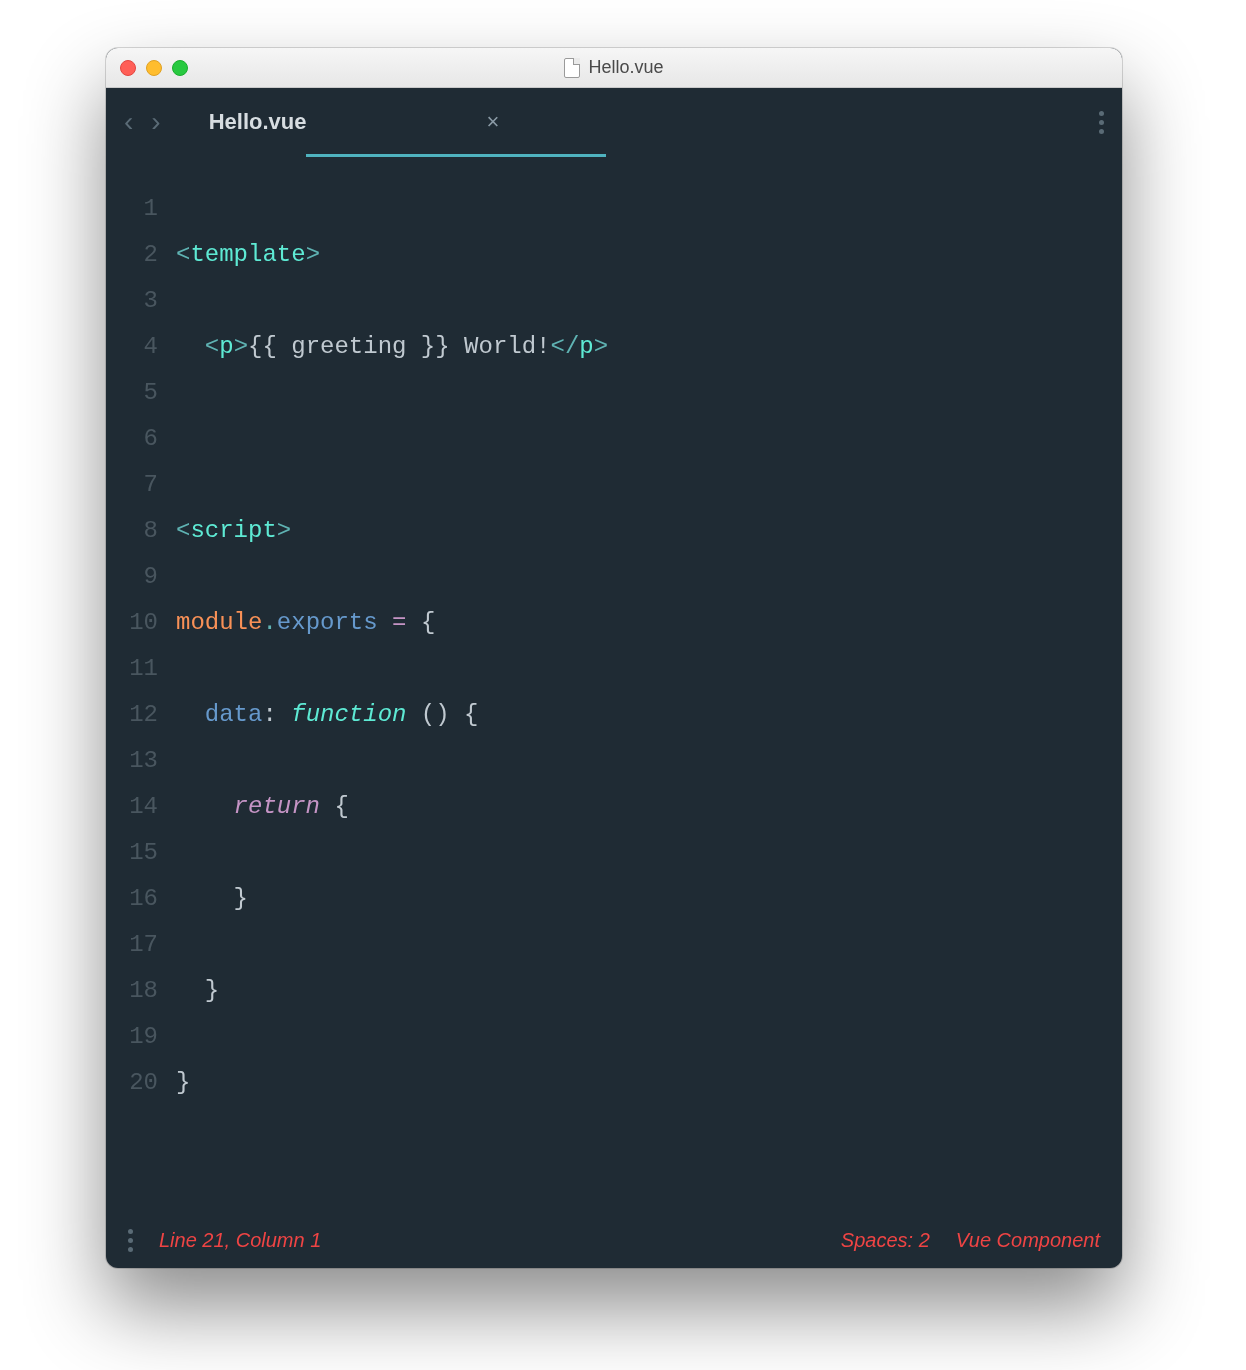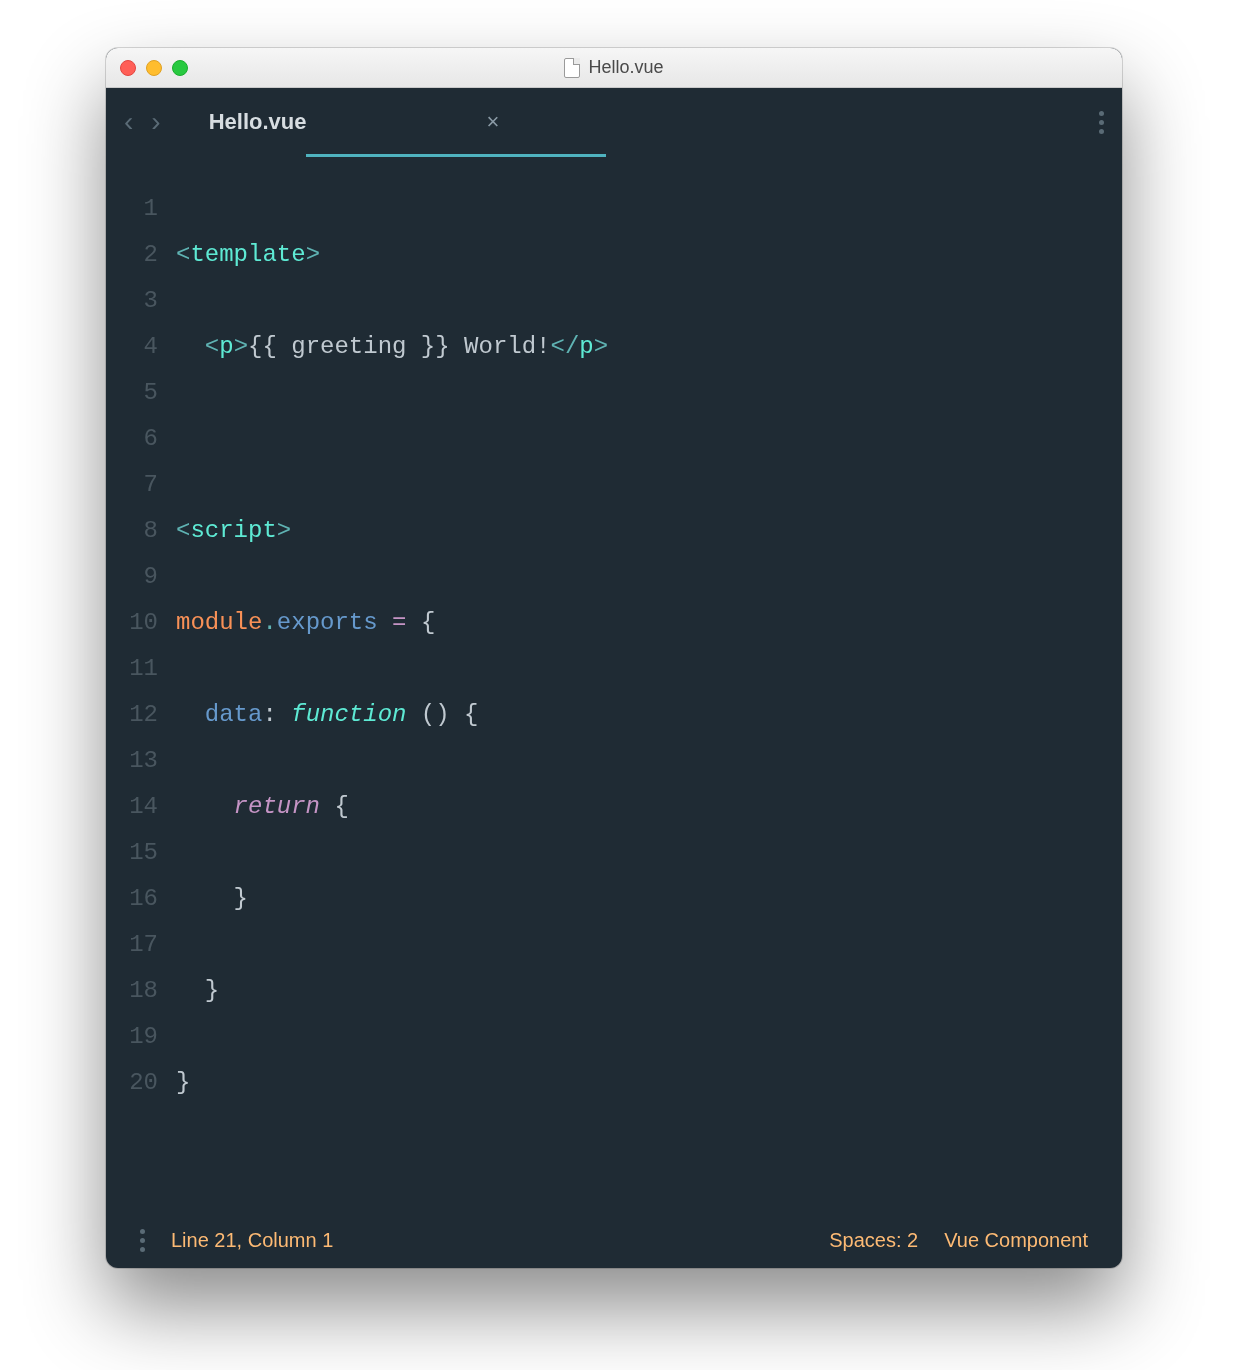--- a/index.html
+++ b/index.html
@@ -104,24 +104,25 @@
   .ret    { color:#c594c5; font-style:italic; }
   .key    { color:#99c794; }
   .str    { color:#99c794; }
 
   .statusbar {
     position:absolute;
     bottom:0; left:0; right:0;
     height:56px;
     display:flex;
     align-items:center;
-    padding: 0 34px;
-    color:#fdba74;
+    padding: 0 22px;
+    color:#ef4444;
     font-size:20px;
     gap: 26px;
+    font-style: italic;
   }
   .statusbar .sb-spacer { flex:1; }
   .sb-kebab { display:flex; flex-direction:column; gap:4px; }
   .sb-kebab span { width:5px; height:5px; background:#5a6b76; border-radius:50%; display:block; }
 </style>
 </head>
 <body>
 
 <div class="window">
 

